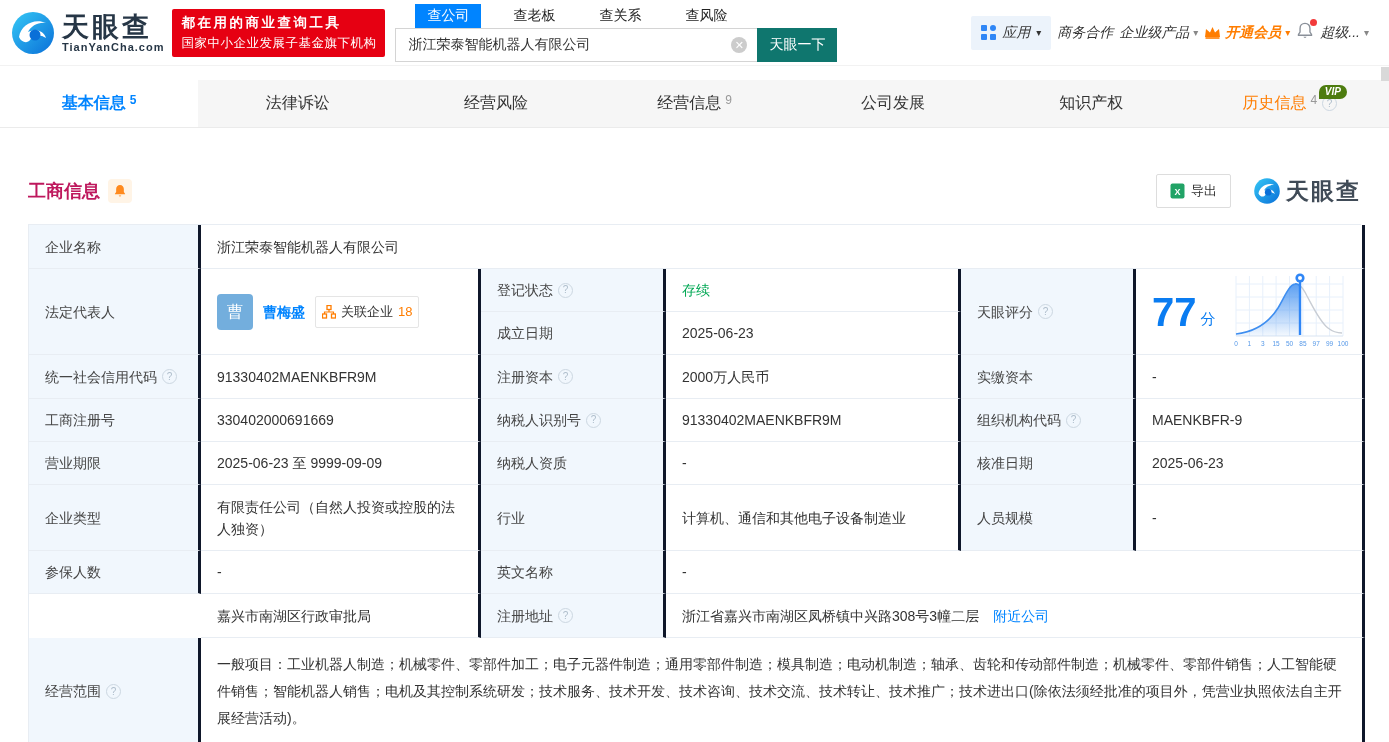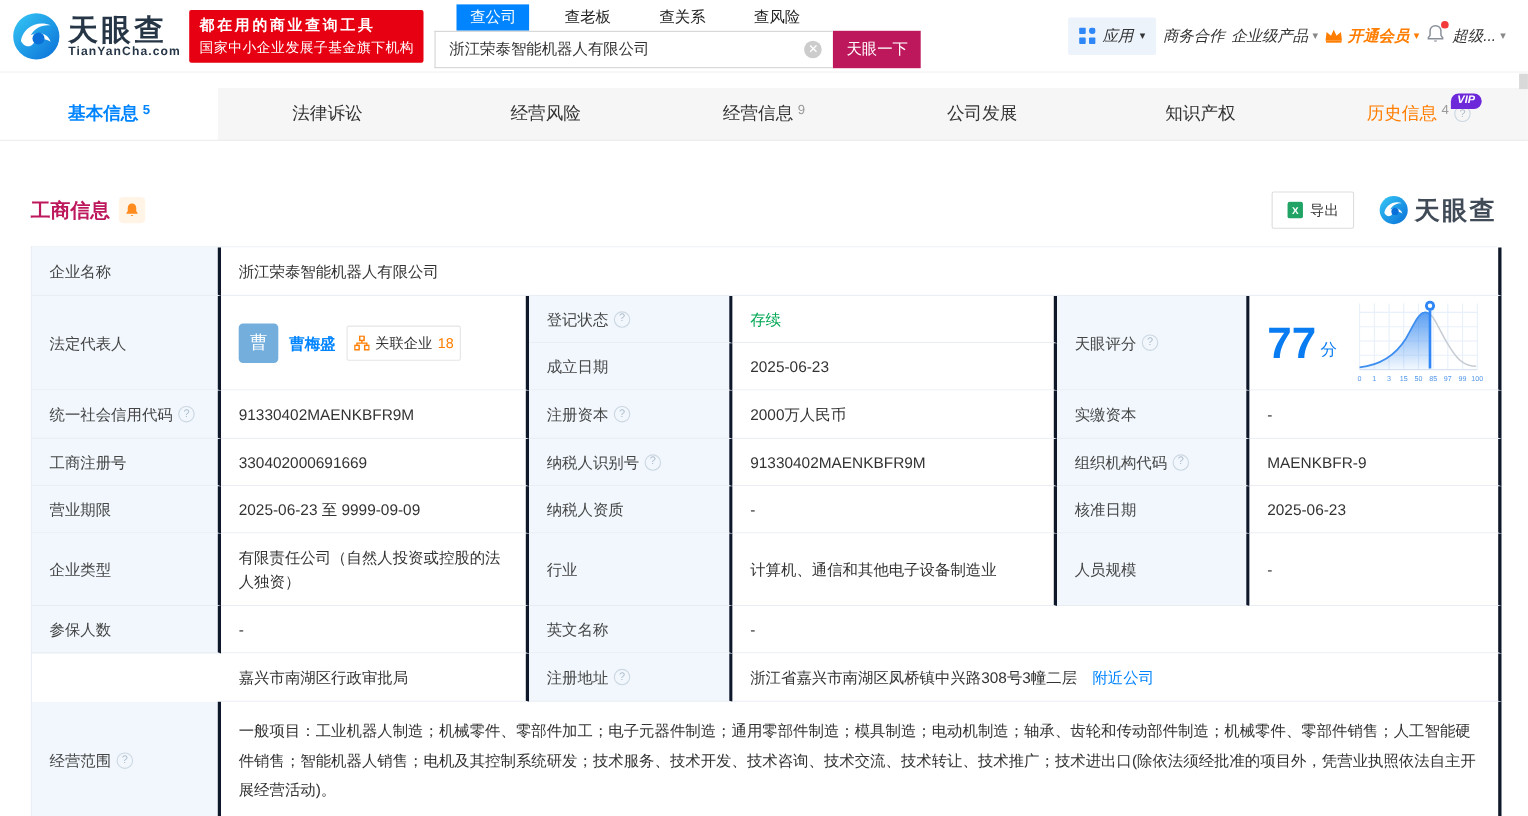--- a/index.html
+++ b/index.html
@@ -17,37 +17,37 @@
   .search { margin-left:10px; width:442px; }
   .stabs { display:flex; }
   .stab { font-size:14px; color:#222; padding:3px 12px; cursor:pointer;margin-left:20px; }
   .stab.active { background:#0084ff; color:#fff; }
   .sbox { display:flex; }
   .sinput-wrap { position:relative; flex:1; }
   .sinput { width:100%; height:34px; border:1px solid #d4d4d4; border-right:none;
     padding:0 32px 0 12px; font-size:14px; color:#333; outline:none; }
   .clear-ic { position:absolute; right:10px; top:9px; width:16px; height:16px; border-radius:50%;
     background:#ccc; color:#fff; font-size:11px; line-height:16px; text-align:center; cursor:pointer;}
-  .sbtn { width:80px; height:34px; background:#be185d; color:#fff; border:none; font-size:14px; cursor:pointer;}
+  .sbtn { width:80px; height:34px; background:#0f766e; color:#fff; border:none; font-size:14px; cursor:pointer;}
   .nav { margin-left:auto; display:flex; align-items:center; gap:6px; font-size:14px; color:#333;font-style:italic; }
   .nav-apps { background:#ecf3fb; padding:8px 10px; border-radius:2px; display:flex; align-items:center; gap:6px; cursor:pointer;}
   .caret { font-size:10px; color:#888; }
   .nav-item { cursor:pointer; display:flex; align-items:center; gap:4px; }
   .nav-vip { color:#ff7d00; font-weight:bold; }
   .nav-vip .caret { color:#ff7d00; }
   .bell-wrap { position:relative; cursor:pointer; }
   .red-dot { position:absolute; top:-3px; right:-3px; width:7px; height:7px; border-radius:50%; background:#f23a3a;}
   
   .tabbar { margin-top:14px; height:48px; display:flex; background:#f6f6f6; border-bottom:1px solid #ebebeb; }
   .tab { flex:1; display:flex; align-items:center; justify-content:center; font-size:16px; color:#333; cursor:pointer; position:relative;}
   .tab.active { background:#fff; color:#0084ff; font-weight:bold; }
   .tab .cnt { font-size:12px; color:#999; margin-left:4px; position:relative; top:-4px; }
   .tab.active .cnt { color:#0084ff; }
   .tab.hist { color:#ff7d00; }
-  .vip-badge { position:absolute; top:5px; right:42px; background:#6d28d9; color:#fff; font-size:10px;
+  .vip-badge { position:absolute; top:5px; right:42px; background:#4d7c0f; color:#fff; font-size:10px;
     font-style:italic; font-weight:bold; padding:1px 6px 2px; border-radius:7px 7px 7px 0;margin-left:33px; }
   .help { display:inline-flex; width:15px; height:15px; border-radius:50%; border:1px solid #ccd7e1;
     color:#aebdcb; font-size:10px; align-items:center; justify-content:center; margin-left:5px; flex:none;}
   
   .content { padding:0 28px; }
   .sec-head { margin-top:46px; display:flex; align-items:center; }
   .sec-title { font-size:18px; font-weight:bold; color:#be185d; }
   .bell-box { margin-left:8px; width:24px; height:24px; background:#fff4e6; border-radius:4px;
     display:flex; align-items:center; justify-content:center; cursor:pointer;}
   .sec-right { margin-left:auto; display:flex; align-items:center; gap:22px; }

